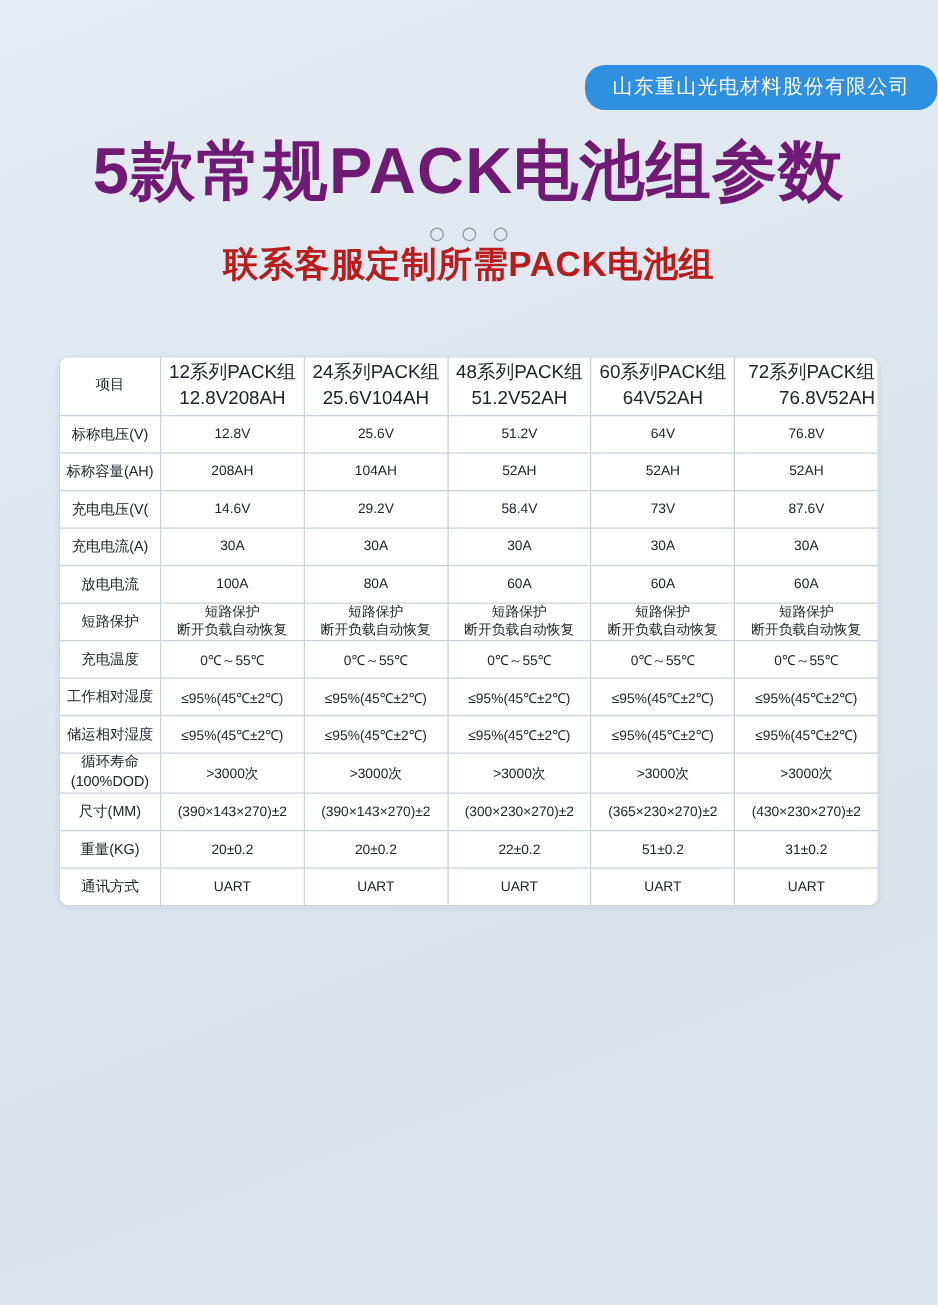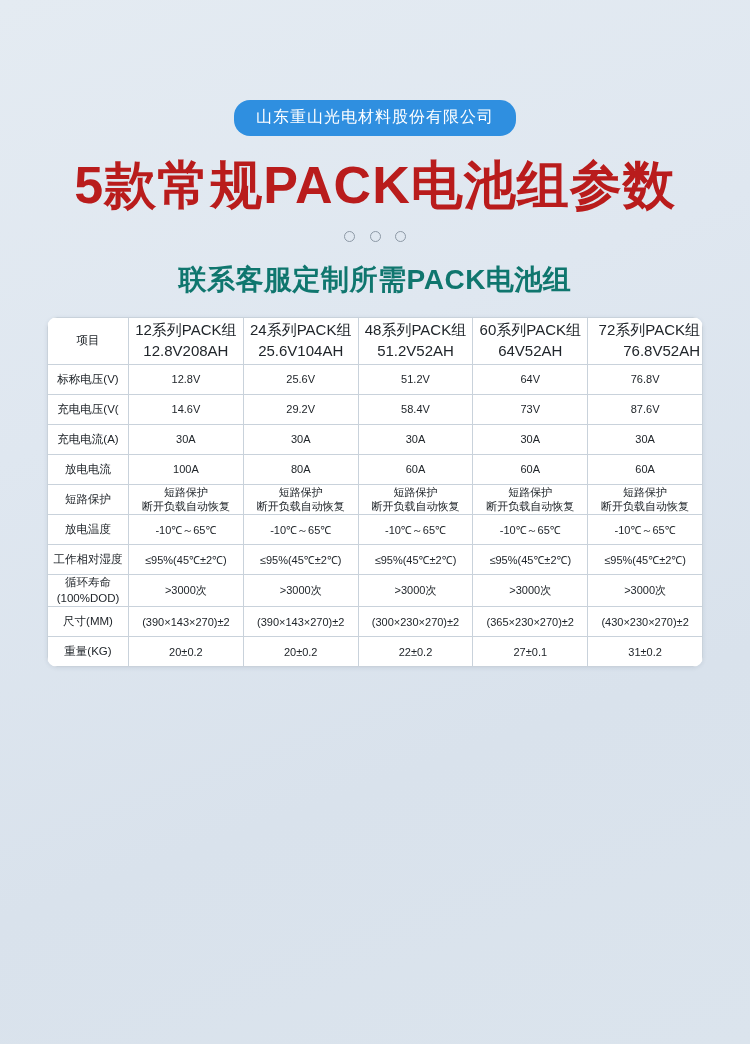--- a/index.html
+++ b/index.html
@@ -16,39 +16,39 @@
   }
   .page {
     width: 750px;
     height: 1044px;
     box-sizing: border-box;
     position: relative;
   }
 
   
   .company-pill-wrap {
-    text-align: center;
-    padding-top: 100px;
+    text-align: right;
+    padding-top: 52px;
   }
   .company-pill {
     display: inline-block;
     background: #2f8fe0;
     color: #ffffff;
     font-size: 16px;
     letter-spacing: 1px;
     padding: 7px 22px 8px 22px;
     border-radius: 16px;
     font-weight: normal;
   }
   .main-title {
     text-align: center;
     margin-top: 22px;
     font-size: 52px;
     font-weight: bold;
-    color: #b91c1c;
+    color: #701a75;
     letter-spacing: 1px;
     line-height: 1.05;
     font-family: "Liberation Sans", sans-serif;
   }
   .dots {
     text-align: center;
     margin-top: 14px;
     height: 14px;
   }
   .dots span {
@@ -56,30 +56,29 @@
     width: 9px;
     height: 9px;
     border-radius: 50%;
     border: 1.6px solid #8d99a6;
     margin: 0 5px;
     background: transparent;
     vertical-align: middle;
   }
   .sub-title {
     text-align: center;
-    margin-top: 20px;
     font-size: 28px;
     font-weight: bold;
-    color: #0f766e;
+    color: #b91c1c;
     letter-spacing: 0.5px;
   }
 
   
   .table-wrap {
-    margin: 18px auto 0 auto;
+    margin: 54px auto 0 auto;
     width: 656px;
     background: #ffffff;
     border-radius: 10px;
     box-shadow: 0 1px 4px rgba(30,50,80,0.10);
     overflow: hidden;
   }
   table.spec {
     border-collapse: collapse;
     width: 100%;
     table-layout: fixed;
@@ -164,20 +163,28 @@
       <tbody id="spec-body">
           <tr>
             <td>标称电压(V)</td>
             <td>12.8V</td>
             <td>25.6V</td>
             <td>51.2V</td>
             <td>64V</td>
             <td>76.8V</td>
           </tr>
           <tr>
+            <td>标称容量(AH)</td>
+            <td>208AH</td>
+            <td>104AH</td>
+            <td>52AH</td>
+            <td>52AH</td>
+            <td>52AH</td>
+          </tr>
+          <tr>
             <td>充电电压(V(</td>
             <td>14.6V</td>
             <td>29.2V</td>
             <td>58.4V</td>
             <td>73V</td>
             <td>87.6V</td>
           </tr>
           <tr>
             <td>充电电流(A)</td>
             <td>30A</td>
@@ -211,29 +218,37 @@
             <td class="two-line">
               <span style="display: block;">短路保护</span>
               <span style="display: block;">断开负载自动恢复</span>
             </td>
             <td class="two-line">
               <span style="display: block;">短路保护</span>
               <span style="display: block;">断开负载自动恢复</span>
             </td>
           </tr>
           <tr>
-            <td>放电温度</td>
-            <td>-10℃～65℃</td>
-            <td>-10℃～65℃</td>
-            <td>-10℃～65℃</td>
-            <td>-10℃～65℃</td>
-            <td>-10℃～65℃</td>
+            <td>充电温度</td>
+            <td>0℃～55℃</td>
+            <td>0℃～55℃</td>
+            <td>0℃～55℃</td>
+            <td>0℃～55℃</td>
+            <td>0℃～55℃</td>
           </tr>
           <tr>
             <td>工作相对湿度</td>
+            <td>≤95%(45℃±2℃)</td>
+            <td>≤95%(45℃±2℃)</td>
+            <td>≤95%(45℃±2℃)</td>
+            <td>≤95%(45℃±2℃)</td>
+            <td>≤95%(45℃±2℃)</td>
+          </tr>
+          <tr>
+            <td>储运相对湿度</td>
             <td>≤95%(45℃±2℃)</td>
             <td>≤95%(45℃±2℃)</td>
             <td>≤95%(45℃±2℃)</td>
             <td>≤95%(45℃±2℃)</td>
             <td>≤95%(45℃±2℃)</td>
           </tr>
           <tr class="tall-row">
             <td class="two-line">
               <span style="display: block;">循环寿命</span>
               <span style="display: block;">(100%DOD)</span>
@@ -250,20 +265,28 @@
             <td class="cell-small">(390×143×270)±2</td>
             <td class="cell-small">(300×230×270)±2</td>
             <td class="cell-small">(365×230×270)±2</td>
             <td class="cell-small">(430×230×270)±2</td>
           </tr>
           <tr>
             <td>重量(KG)</td>
             <td>20±0.2</td>
             <td>20±0.2</td>
             <td>22±0.2</td>
-            <td>27±0.1</td>
+            <td>51±0.2</td>
             <td>31±0.2</td>
+          </tr>
+          <tr>
+            <td>通讯方式</td>
+            <td>UART</td>
+            <td>UART</td>
+            <td>UART</td>
+            <td>UART</td>
+            <td>UART</td>
           </tr>
         </tbody>
     </table>
   </div>
 
 </div>
 
 </body></html>

